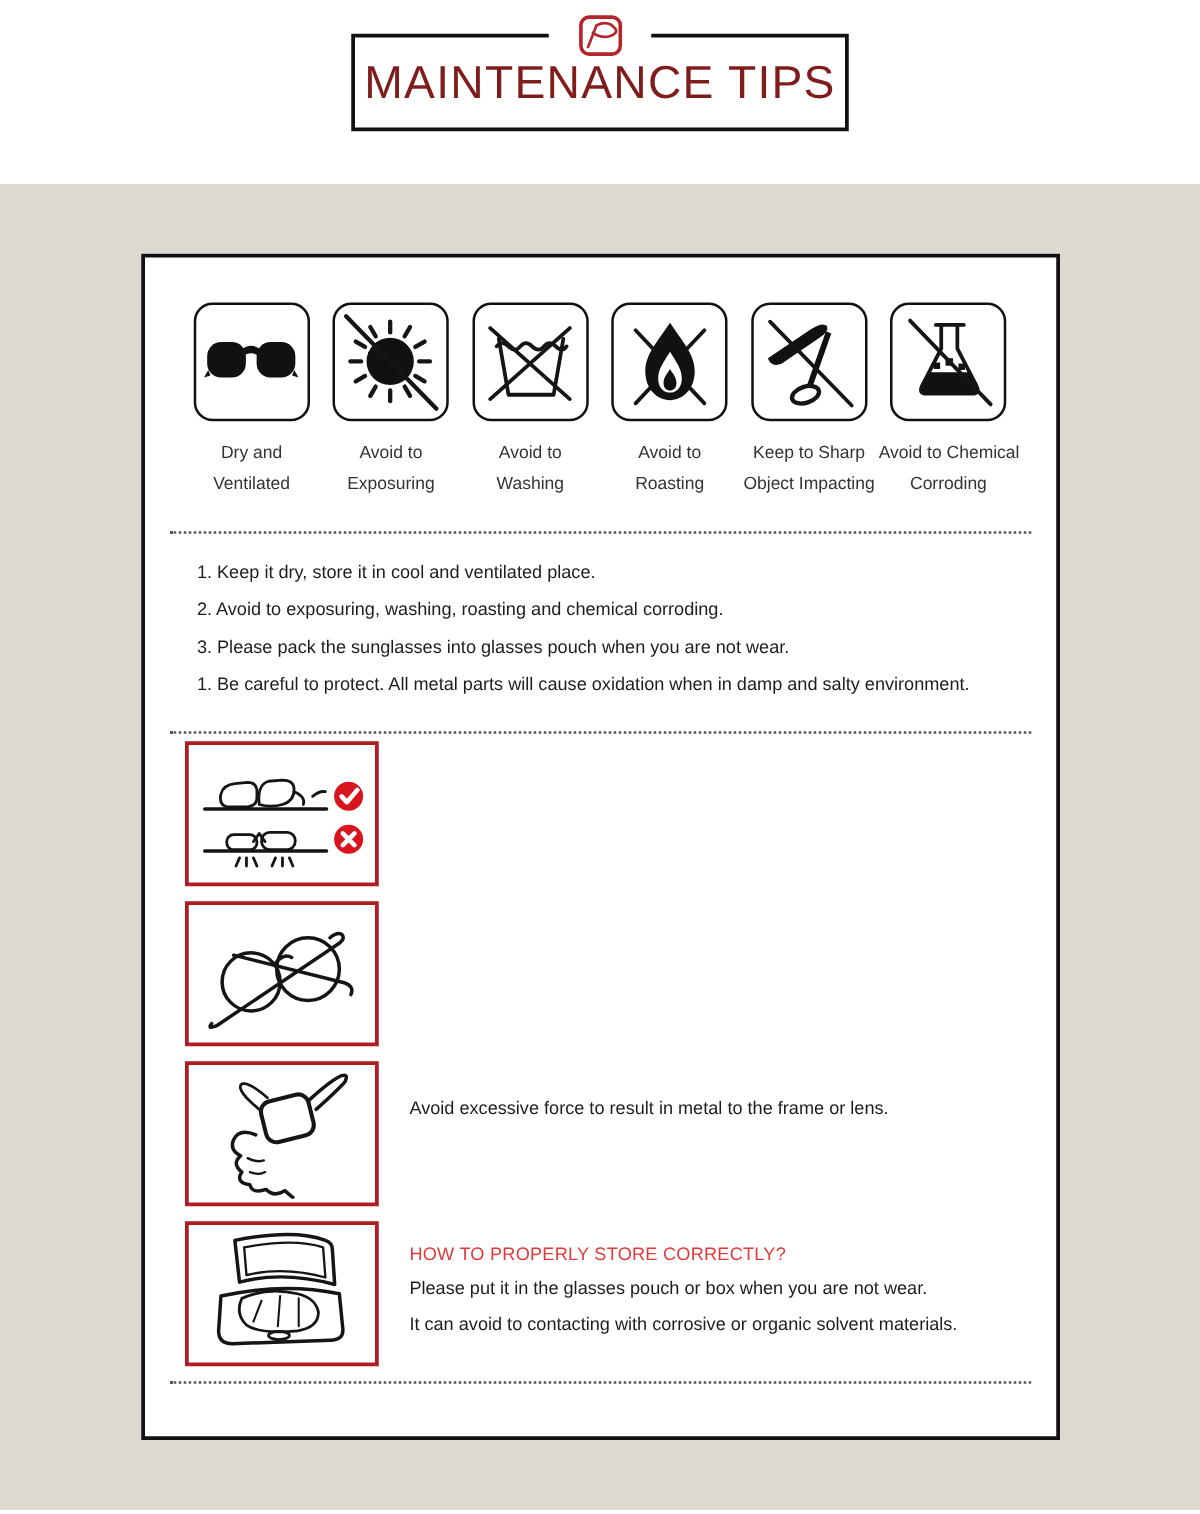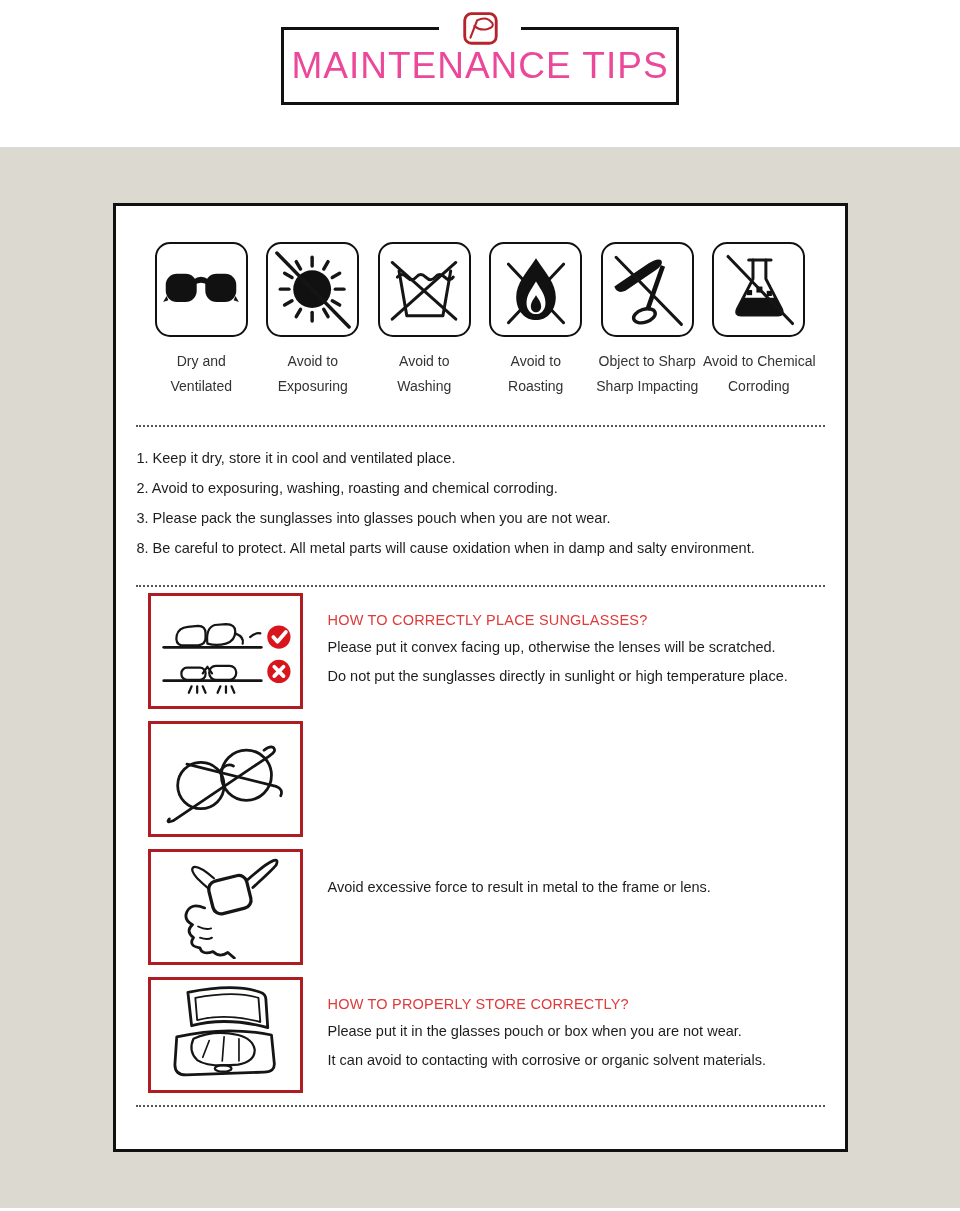--- a/index.html
+++ b/index.html
@@ -5,21 +5,21 @@
   html,body{margin:0;padding:0;background:#ffffff;}
   body{width:960px;font-family:"Liberation Sans", sans-serif;color:#222;}
 
   
   .top-band{position:relative;height:147px;background:#fff;}
   .title-box{
     position:absolute;left:50%;top:27px;transform:translateX(-50%);
     width:392px;height:72px;border:3px solid #111;
     display:flex;align-items:center;justify-content:center;background:#fff;
   }
-  .title-text{color:#ec4899;font-size:37px;letter-spacing:1px;white-space:nowrap;}
+  .title-text{color:#7f1d1d;font-size:37px;letter-spacing:1px;white-space:nowrap;}
   .logo-wrap{
     position:absolute;top:-22px;left:50%;transform:translateX(-50%);
     background:#fff;padding:0 20px;line-height:0;
   }
 
   
   .beige-band{background:#DCD9D1;padding:56px 0 56px;}
   .card{
     width:693px;margin:0 auto;background:#fff;border:3px solid #111;
     padding:36px 18px 42px;
@@ -33,21 +33,21 @@
     display:flex;align-items:center;justify-content:center;background:#fff;box-sizing:border-box;
   }
   .care-label{margin-top:12px;font-size:14px;color:#333;line-height:25px;white-space:nowrap;}
 
   .dotted{border:none;border-top:2px dotted #555;height:0;margin:0;}
   .dotted.after-icons{margin:26px 2px 22px;}
   .dotted.after-rules{margin:28px 2px 6px;}
   .dotted.footer{margin:10px 2px 0;}
 
   
-  .rules{margin:0 0 0 3px;font-size:14.5px;color:#1d1d1d;}
+  .rules{margin:0 0 0 24px;font-size:14.5px;color:#1d1d1d;}
   .rules p{margin:0 0 12px;line-height:18px;}
 
   
   .howto{display:flex;margin:0 0 12px 14px;}
   .howto-art{
     width:149px;height:110px;border:3px solid #AF1C22;flex:none;background:#fff;
     display:flex;align-items:center;justify-content:center;
   }
   .howto-art svg{display:block;}
   .howto-text{margin-left:25px;padding-top:19px;min-width:0;}
@@ -162,22 +162,22 @@
       <div class="care-item">
         <div class="care-icon-box">
           <svg width="86" height="88" viewBox="0 0 100 100">
             <path d="M12 46 L52 19 Q63 12 67 16 Q69 21 60 27 L25 51 Q15 55 12 46 Z" fill="#111"></path>
             <path d="M71 23 L53 74 L48 72 L66 21 Z" fill="#111"></path>
             <ellipse cx="47" cy="80" rx="13" ry="7.5" transform="rotate(-18 47 80)" class="art" stroke-width="4"></ellipse>
             <line x1="14" y1="12" x2="90" y2="90" class="art" stroke-width="3.5"></line>
           </svg>
         </div>
         <div class="care-label">
-          <div>Object to Sharp</div>
-          <div>Sharp Impacting</div>
+          <div>Keep to Sharp</div>
+          <div>Object Impacting</div>
         </div>
       </div>
 
       <div class="care-item">
         <div class="care-icon-box">
           <svg width="86" height="88" viewBox="0 0 100 100">
             <g class="art" stroke-width="3.5">
               <line x1="38" y1="15" x2="64" y2="15"></line>
               <path d="M43 15 L43 37 L25 72 Q22 79 29 79 L72 79 Q79 79 76 72 L58 37 L58 15"></path>
             </g>
@@ -194,21 +194,21 @@
         </div>
       </div>
     </div>
 
     <hr class="dotted after-icons">
 
     <div class="rules">
       <p>1. Keep it dry, store it in cool and ventilated place.</p>
       <p>2. Avoid to exposuring, washing, roasting and chemical corroding.</p>
       <p>3. Please pack the sunglasses into glasses pouch when you are not wear.</p>
-      <p>8. Be careful to protect. All metal parts will cause oxidation when in damp and salty environment.</p>
+      <p>1. Be careful to protect. All metal parts will cause oxidation when in damp and salty environment.</p>
     </div>
 
     <hr class="dotted after-rules">
 
     <div class="howto">
       <div class="howto-art">
         <svg width="143" height="104" viewBox="0 0 149 112">
           <g class="art" stroke-width="2.4">
             <line x1="8" y1="52" x2="113" y2="52" stroke-width="3"></line>
             <path d="M27 50 Q20 48 22 39 Q24 31 34 30 L45 29 Q53 29 53 37 L53 42 Q53 49 45 50 Z"></path>
@@ -221,25 +221,20 @@
             <path d="M50 80 l5 -7 l5 7"></path>
             <path d="M38 94 l-3 7 M44 94 l0 7 M50 94 l3 7"></path>
             <path d="M69 94 l-3 7 M75 94 l0 7 M81 94 l3 7"></path>
           </g>
           <circle cx="132" cy="41" r="12.5" fill="#D8151D"></circle>
           <path d="M126 41 l4.5 5 l9 -10.5" stroke="#fff" stroke-width="4" fill="none" stroke-linecap="round" stroke-linejoin="round"></path>
           <circle cx="132" cy="78" r="12.5" fill="#D8151D"></circle>
           <path d="M127 73 l10 10 M137 73 l-10 10" stroke="#fff" stroke-width="4" stroke-linecap="round"></path>
         </svg>
       </div>
-      <div class="howto-text">
-        <h3 class="howto-heading">HOW TO CORRECTLY PLACE SUNGLASSES?</h3>
-        <p>Please put it convex facing up, otherwise the lenses will be scratched.</p>
-        <p>Do not put the sunglasses directly in sunlight or high temperature place.</p>
-      </div>
     </div>
 
     <div class="howto">
       <div class="howto-art">
         <svg width="143" height="104" viewBox="0 0 149 112">
           <g class="art" stroke-width="3">
             <circle cx="48" cy="63" r="25"></circle>
             <circle cx="97" cy="52" r="27"></circle>
             <path d="M69 47 Q76 38 83 42"></path>
             <path d="M14 99 Q10 104 18 101 L122 31 Q130 26 126 22 Q122 20 116 25"></path>

